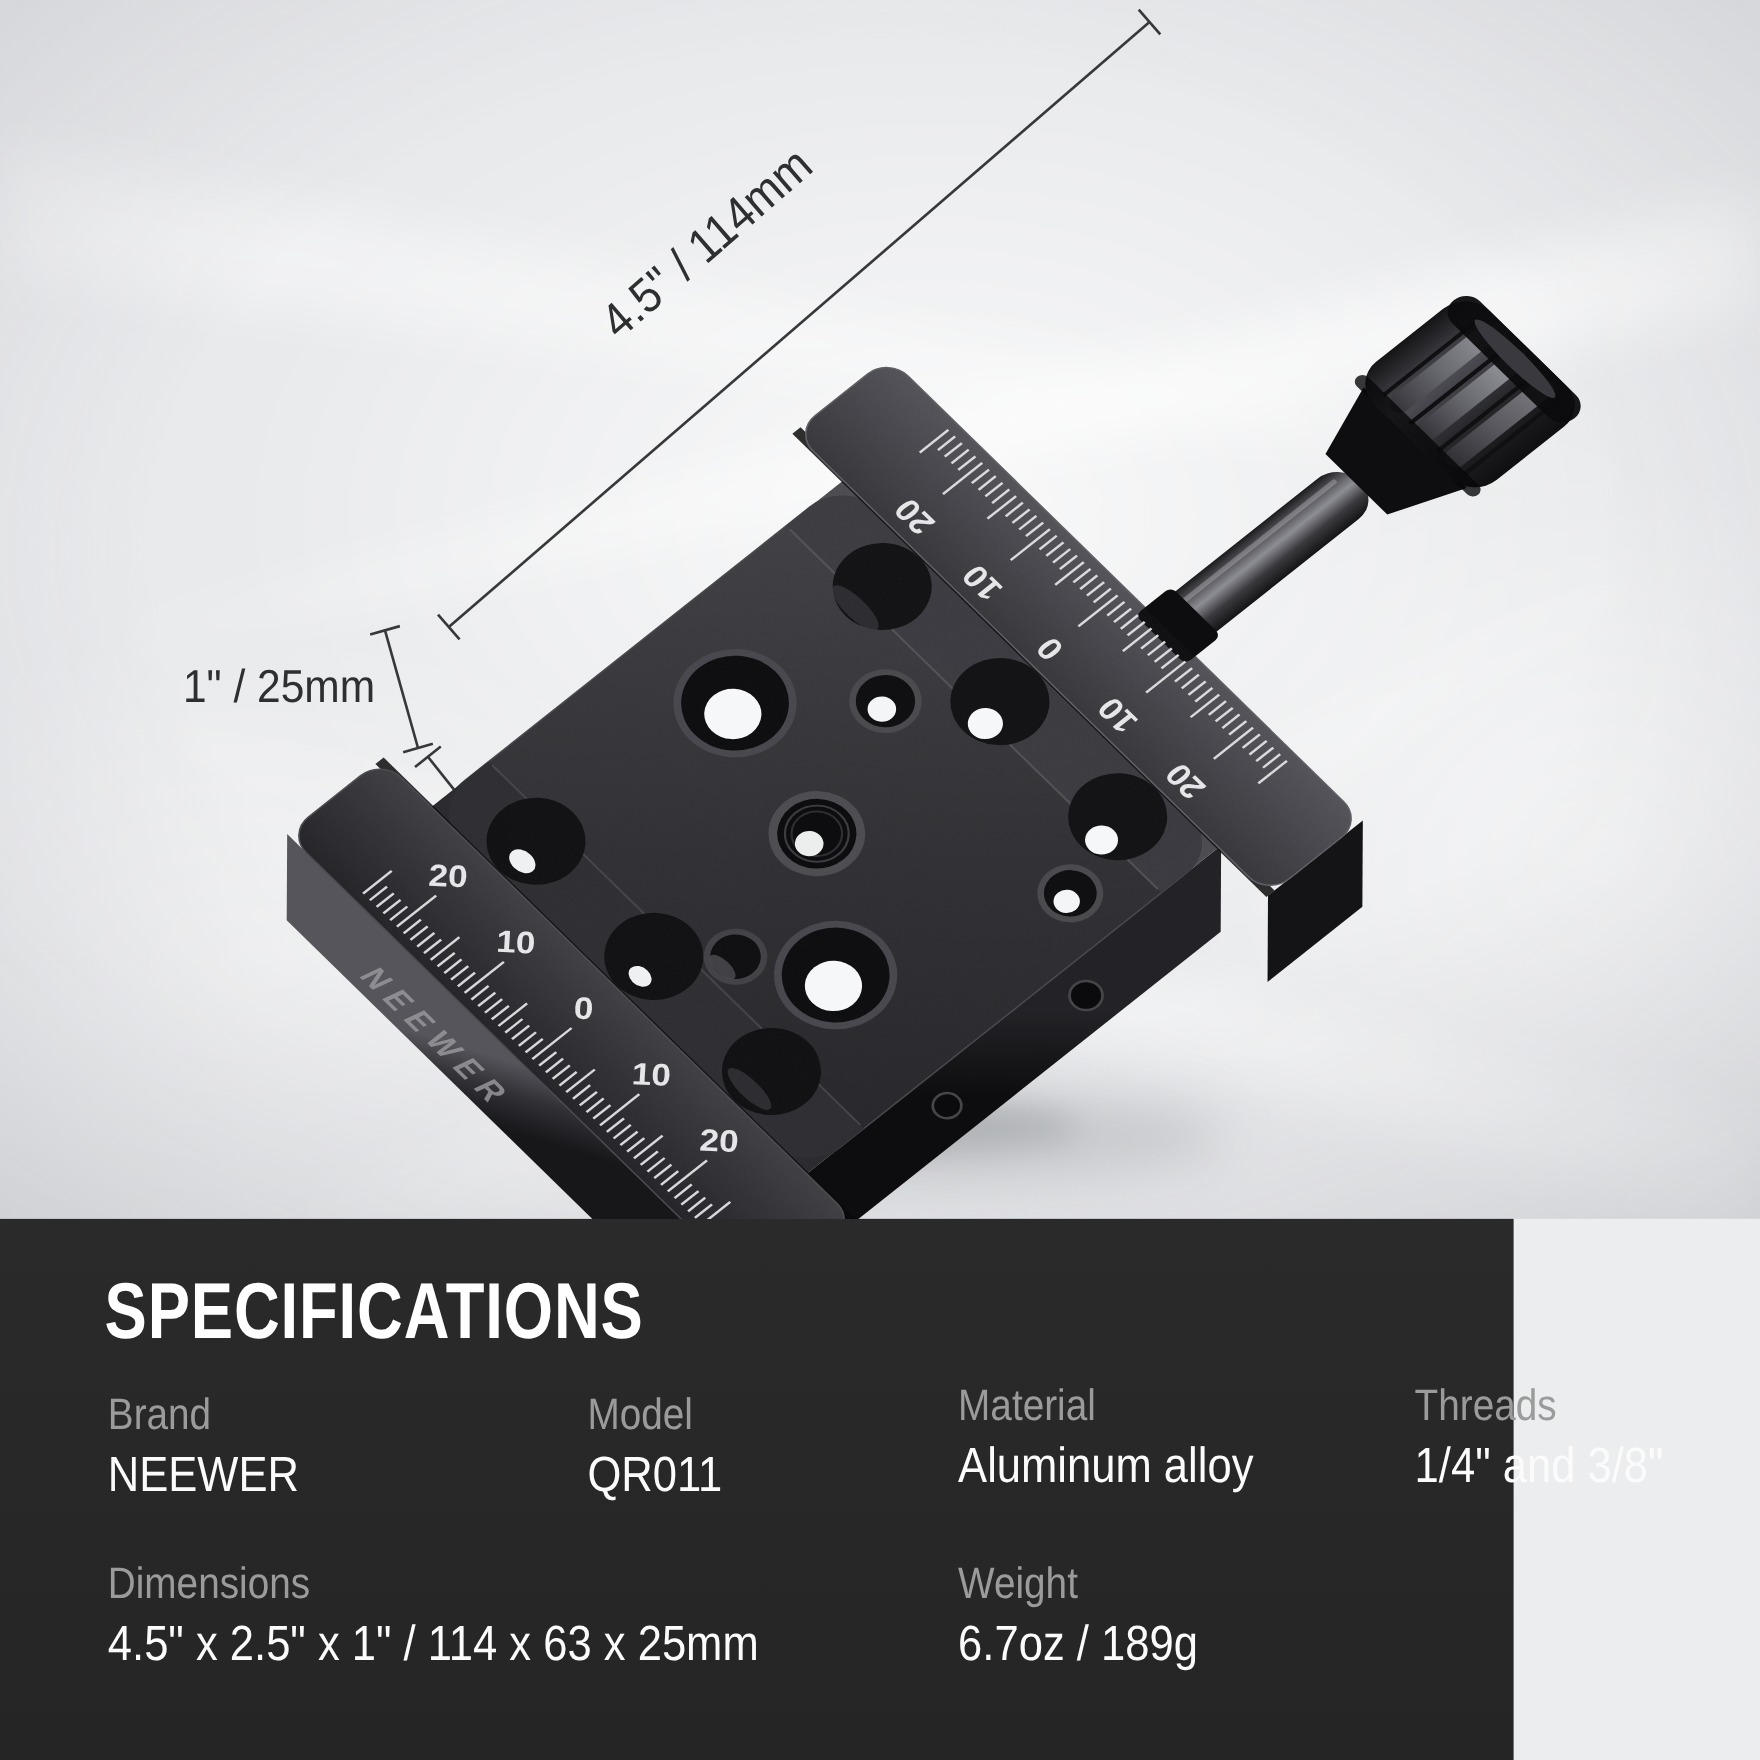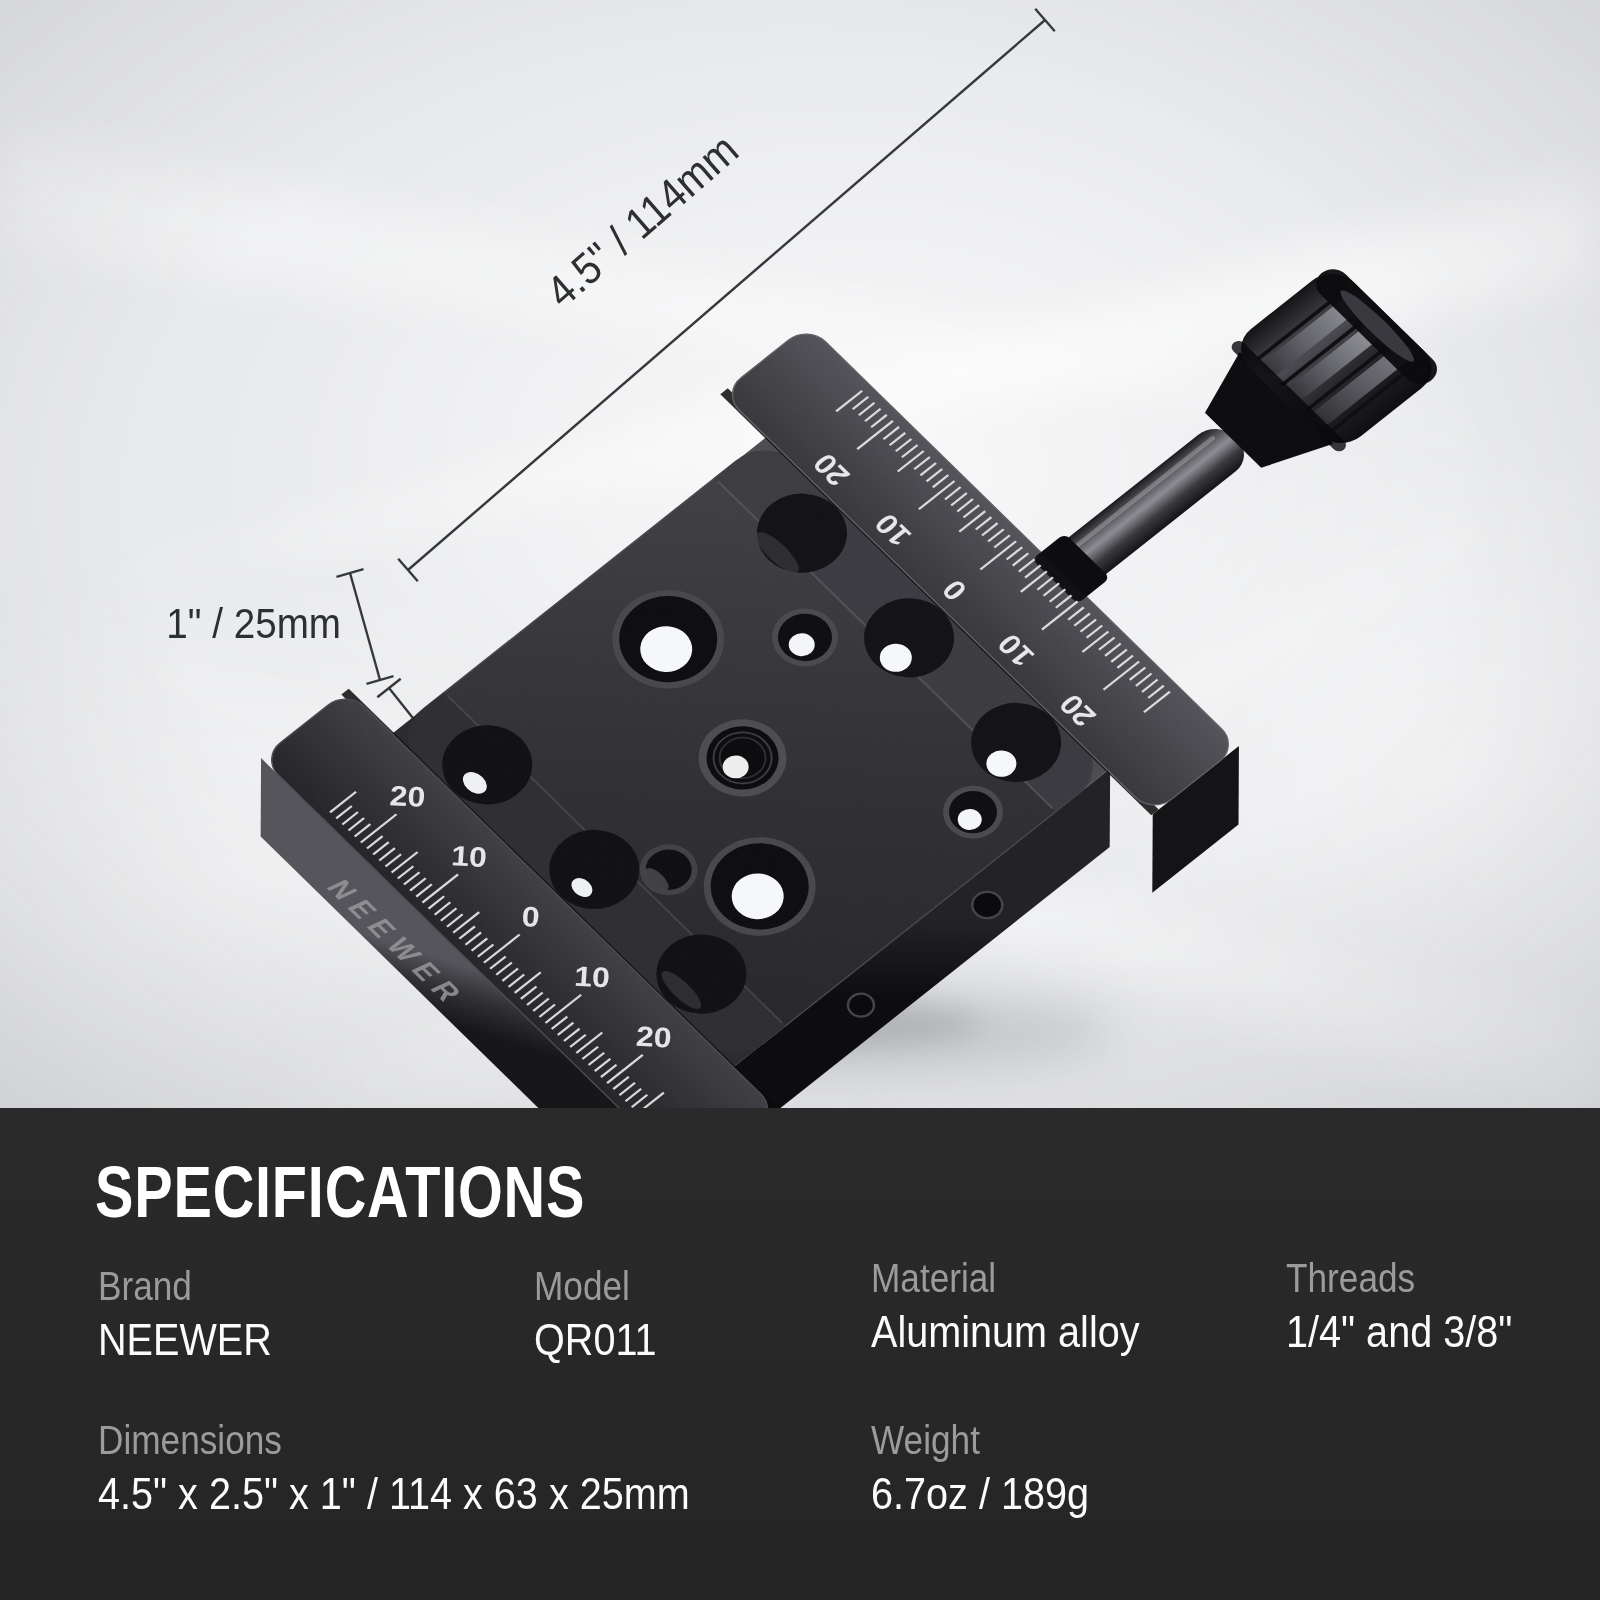--- a/index.html
+++ b/index.html
@@ -1,21 +1,21 @@
 <!DOCTYPE html>
 <html><head>
 <meta charset="utf-8">
 <style>
   html,body{margin:0;padding:0;background:#dfe0e2;}
   .stage{position:relative;width:1600px;height:1600px;overflow:hidden;
          font-family:"Liberation Sans",sans-serif;background:#ecedee;}
   .scene{position:absolute;left:0;top:0;}
   .dim-label{font-family:"Liberation Sans",sans-serif;fill:#2d2f31;}
   .ruler-num{font-family:"Liberation Sans",sans-serif;fill:#e6e6e8;font-weight:bold;}
-  .panel{position:absolute;left:0;top:1108px;width:1600px;height:492px;
+  .panel{position:absolute;left:0;top:1108px;width:1376px;height:492px;
          background:linear-gradient(180deg,#2a2a2b 0%,#272728 60%,#252526 100%);}
   .panel-title{position:absolute;left:95px;top:48px;margin:0;color:#ffffff;
          font-size:72px;line-height:72px;font-weight:800;letter-spacing:1px;
          transform:scaleX(.8);transform-origin:left top;white-space:nowrap;}
   .spec-item{position:absolute;transform:scaleX(.88);transform-origin:left top;white-space:nowrap;}
   .spec-label{font-size:40px;line-height:48px;color:#9b9b9b;font-weight:400;}
   .spec-value{font-size:45px;line-height:56px;color:#fbfbfb;font-weight:400;margin-top:2px;}
 </style>
 </head>
 <body>

